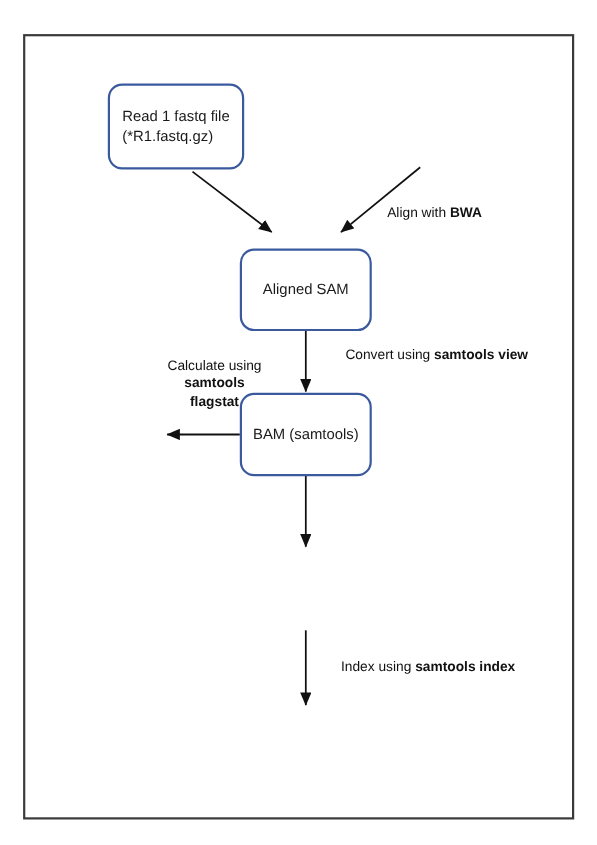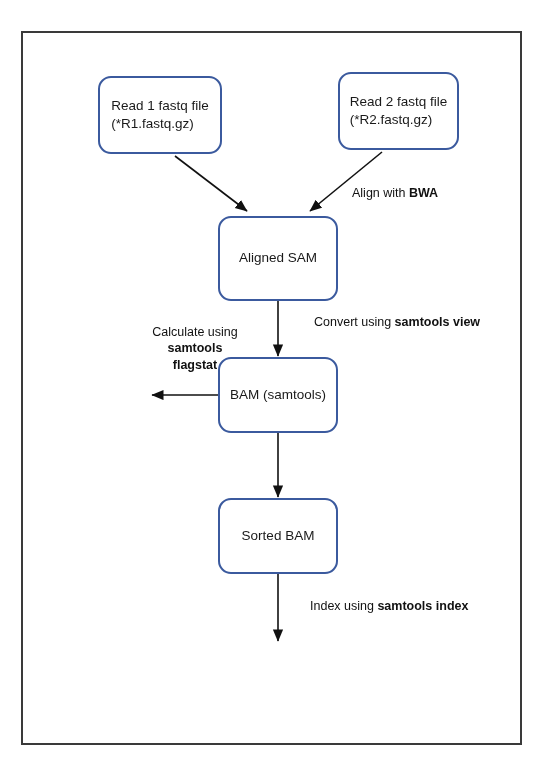--- a/index.html
+++ b/index.html
@@ -99,32 +99,26 @@
     <line x1="278" y1="573" x2="278" y2="641" stroke="#111111" stroke-width="1.6" marker-end="url(#ah)"></line>
   </svg>
 
   <div class="node" style="left:98px; top:76px; width:124px; height:78px;">
     <div class="lines">
       <span>Read 1 fastq file</span><br>
       <span>(*R1.fastq.gz)</span>
     </div>
   </div>
 
-  <div class="node" style="left:338px; top:72px; width:121px; height:78px;">
-    <div class="lines">
-      <span>Read 2 fastq file</span><br>
-      <span>(*R2.fastq.gz)</span>
-    </div>
-  </div>
 
   <div class="edge-label" style="left:352px; top:185px;text-align:right;">
     <span>Align with </span><b>BWA</b>
   </div>
 
-  <div class="node" style="left:218px; top:216px; width:120px; height:85px;">
+  <div class="node" style="left:218px; top:226px; width:120px; height:75px;">
     <div class="lines">
       <span>Aligned SAM</span>
     </div>
   </div>
 
   <div class="edge-label" style="left:314px; top:314px;">
     <span>Convert using </span><b>samtools view</b>
   </div>
 
   <div class="edge-label centered" style="left:133px; top:324px; width:124px;">
@@ -134,24 +128,19 @@
   </div>
 
 
   <div class="node" style="left:218px; top:357px; width:120px; height:76px;">
     <div class="lines">
       <span>BAM (samtools)</span>
     </div>
   </div>
 
 
-  <div class="node" style="left:218px; top:498px; width:120px; height:76px;">
-    <div class="lines">
-      <span>Sorted BAM</span>
-    </div>
-  </div>
 
   <div class="edge-label" style="left:310px; top:598px;">
     <span>Index using </span><b>samtools index</b>
   </div>
 
 
 </div>
 
 </body></html>

